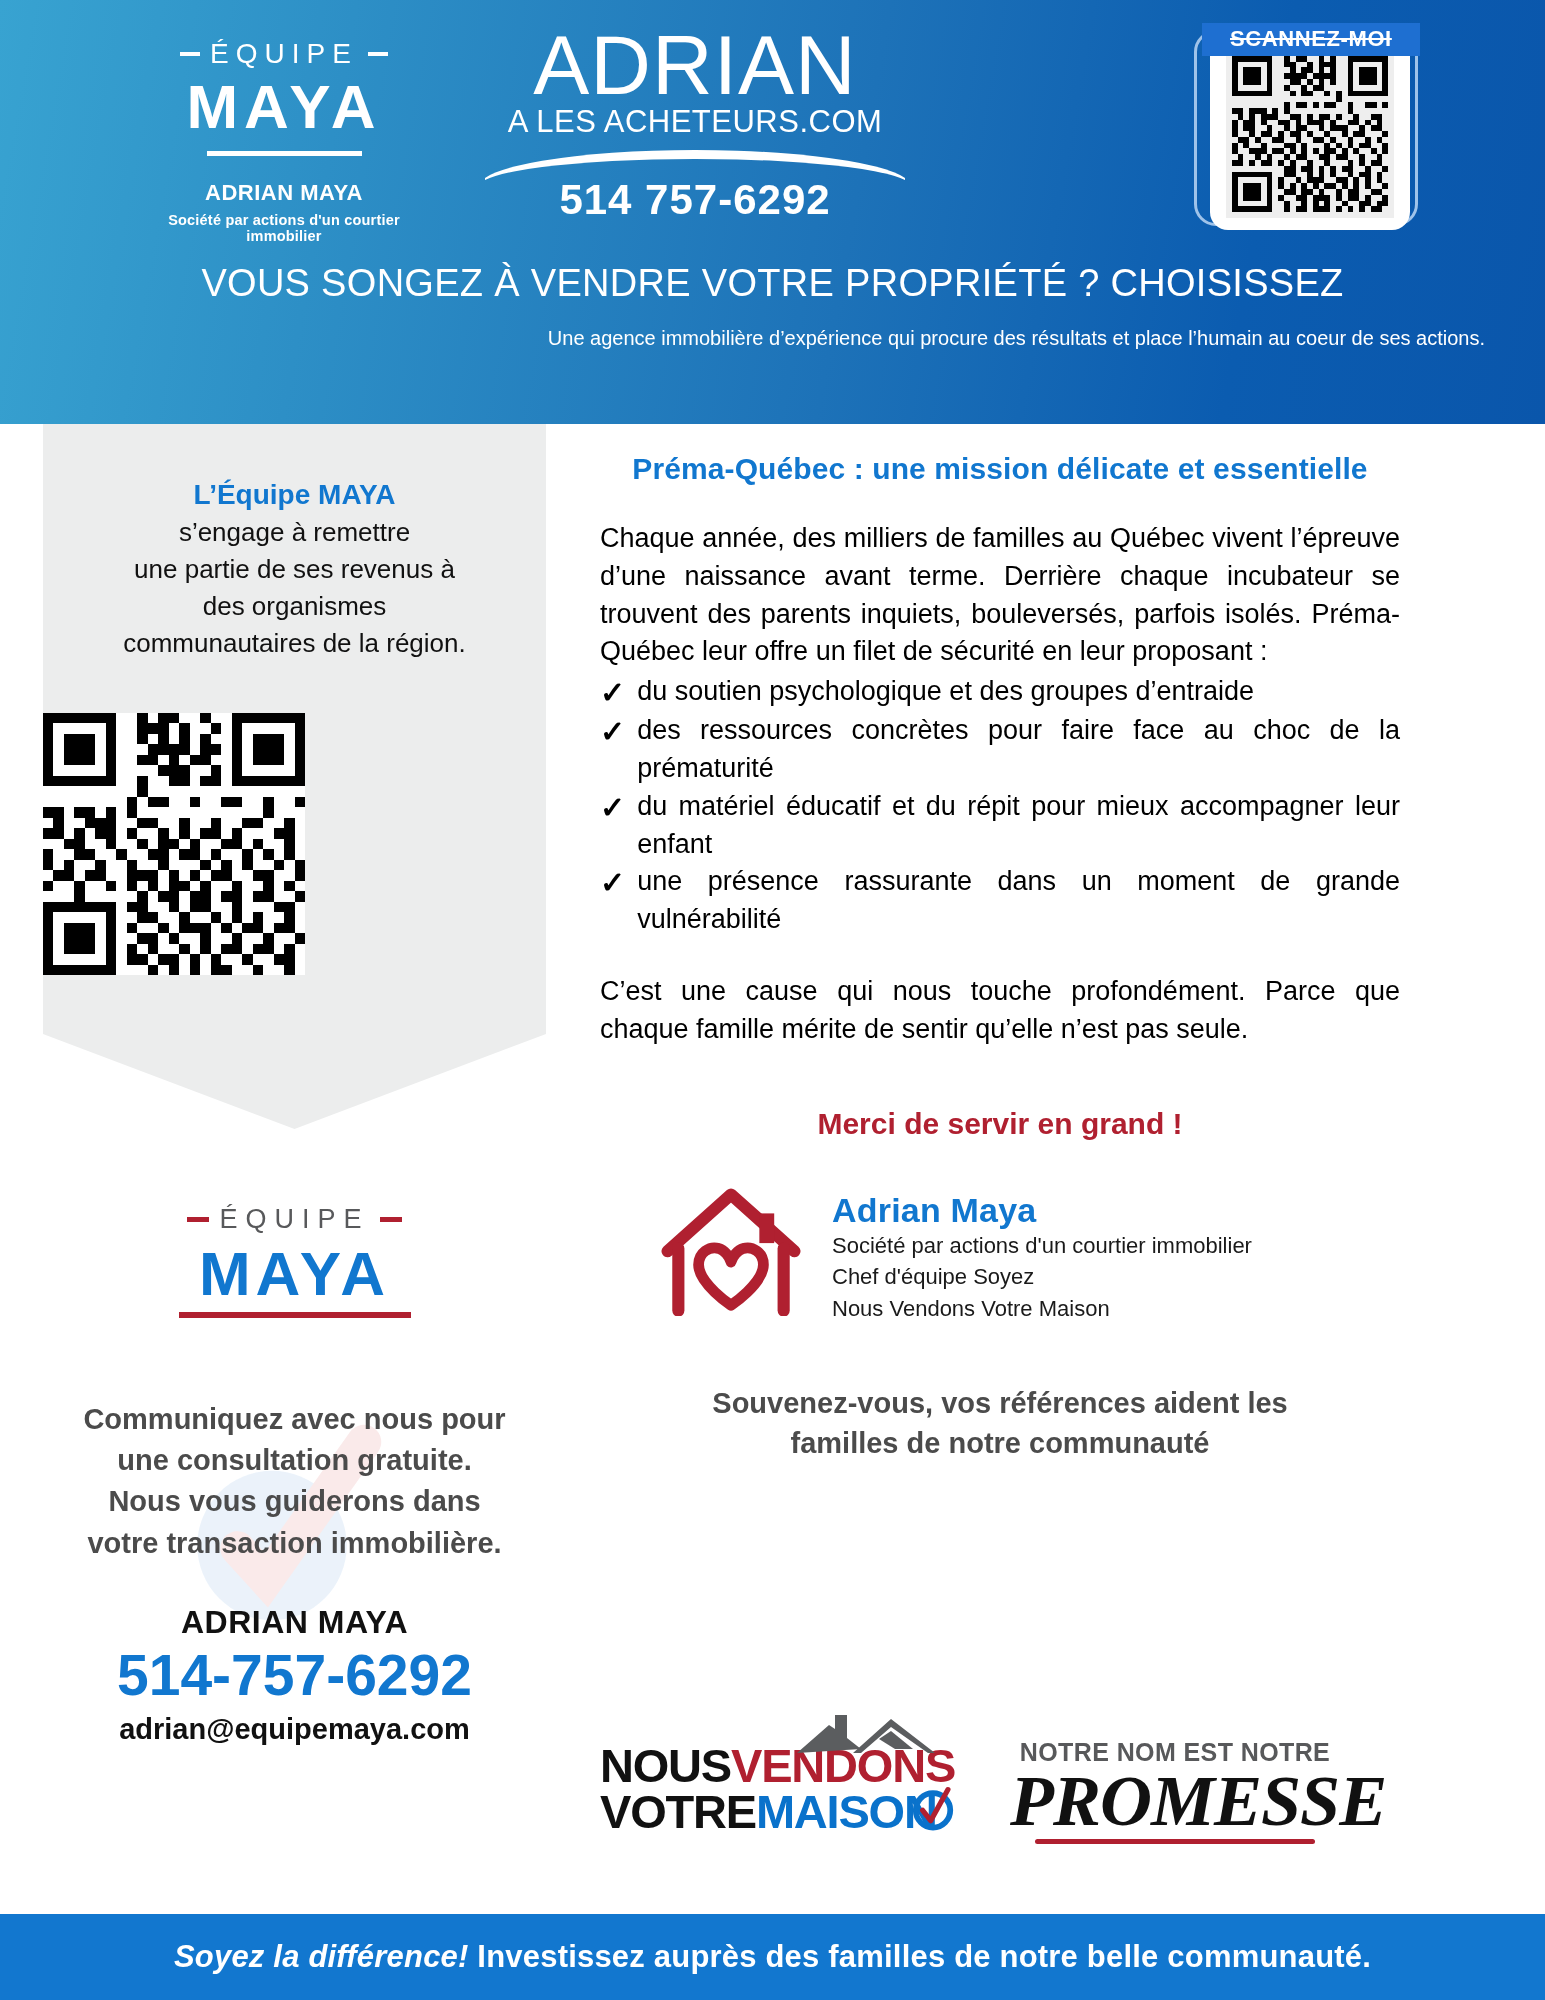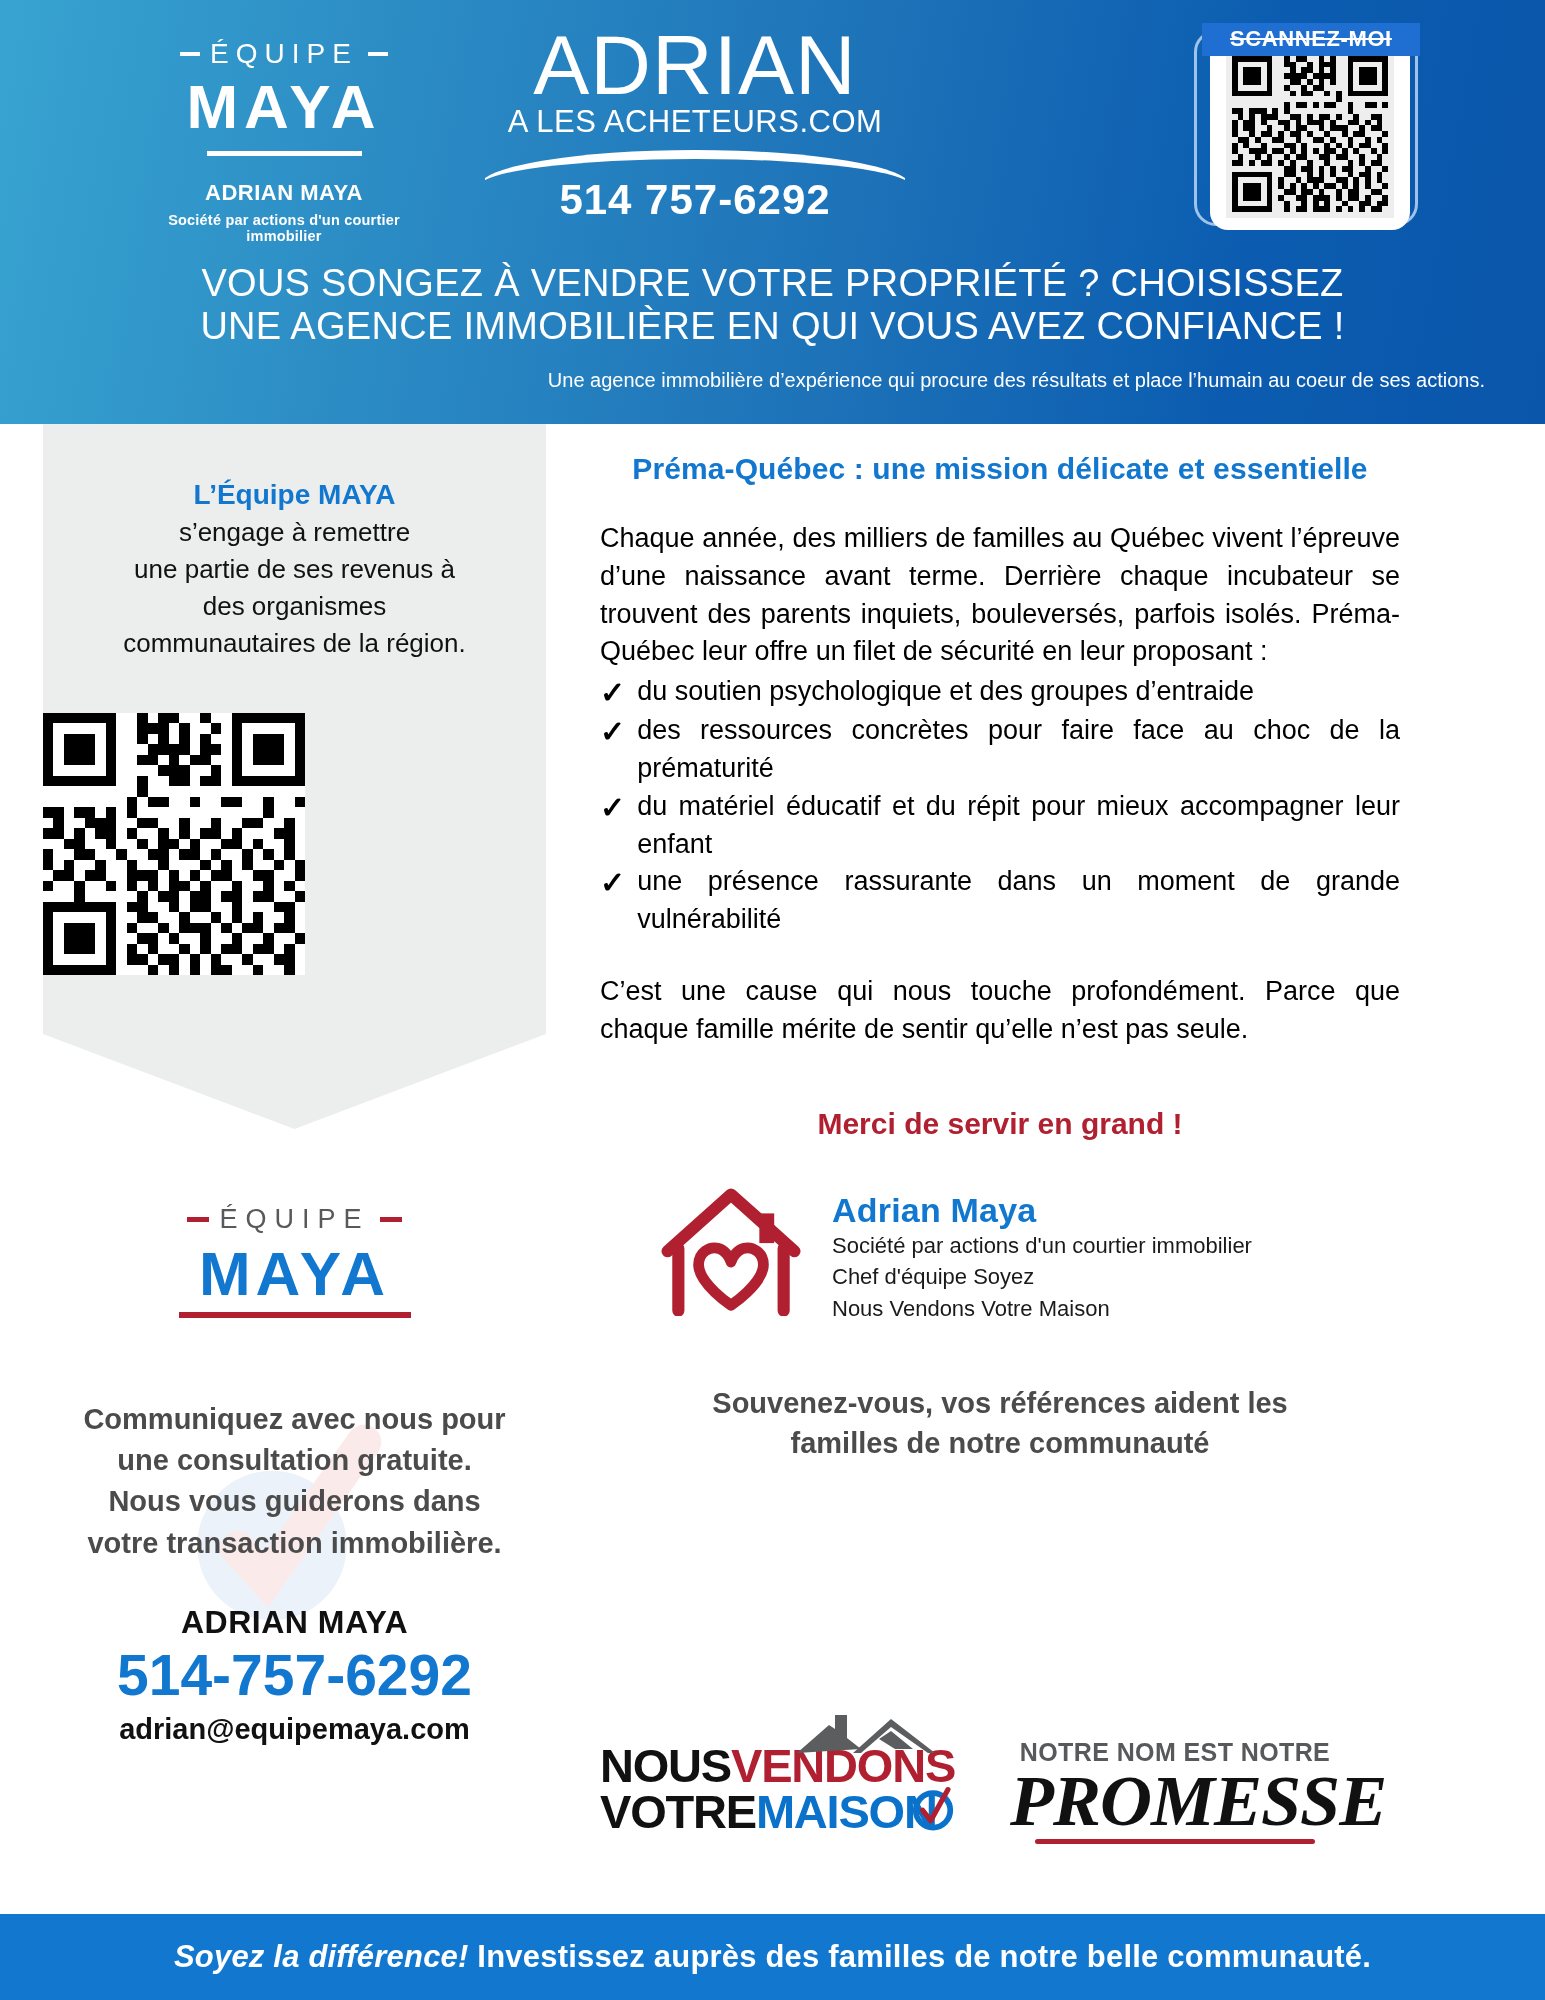--- a/index.html
+++ b/index.html
@@ -363,21 +363,20 @@
                 <rect x="23" y="27" width="1" height="1"></rect>
                 <rect x="25" y="27" width="2" height="1"></rect>
             </g>
           </svg>
         </div>
       </div>
     </div>
 
     <div class="headline">
       <div class="headline-l">VOUS SONGEZ À VENDRE VOTRE PROPRIÉTÉ ? CHOISISSEZ</div>
-      <div class="headline-l">UNE AGENCE IMMOBILIÈRE EN QUI VOUS AVEZ CONFIANCE !</div>
     </div>
     <div class="tagline">Une agence immobilière d’expérience qui procure des résultats et place l’humain au coeur de ses actions.</div>
   </div>
 
   <div class="body-wrap">
 
     <div class="gray-panel"></div>
 
     <div class="left-col">
       <div class="pledge">

